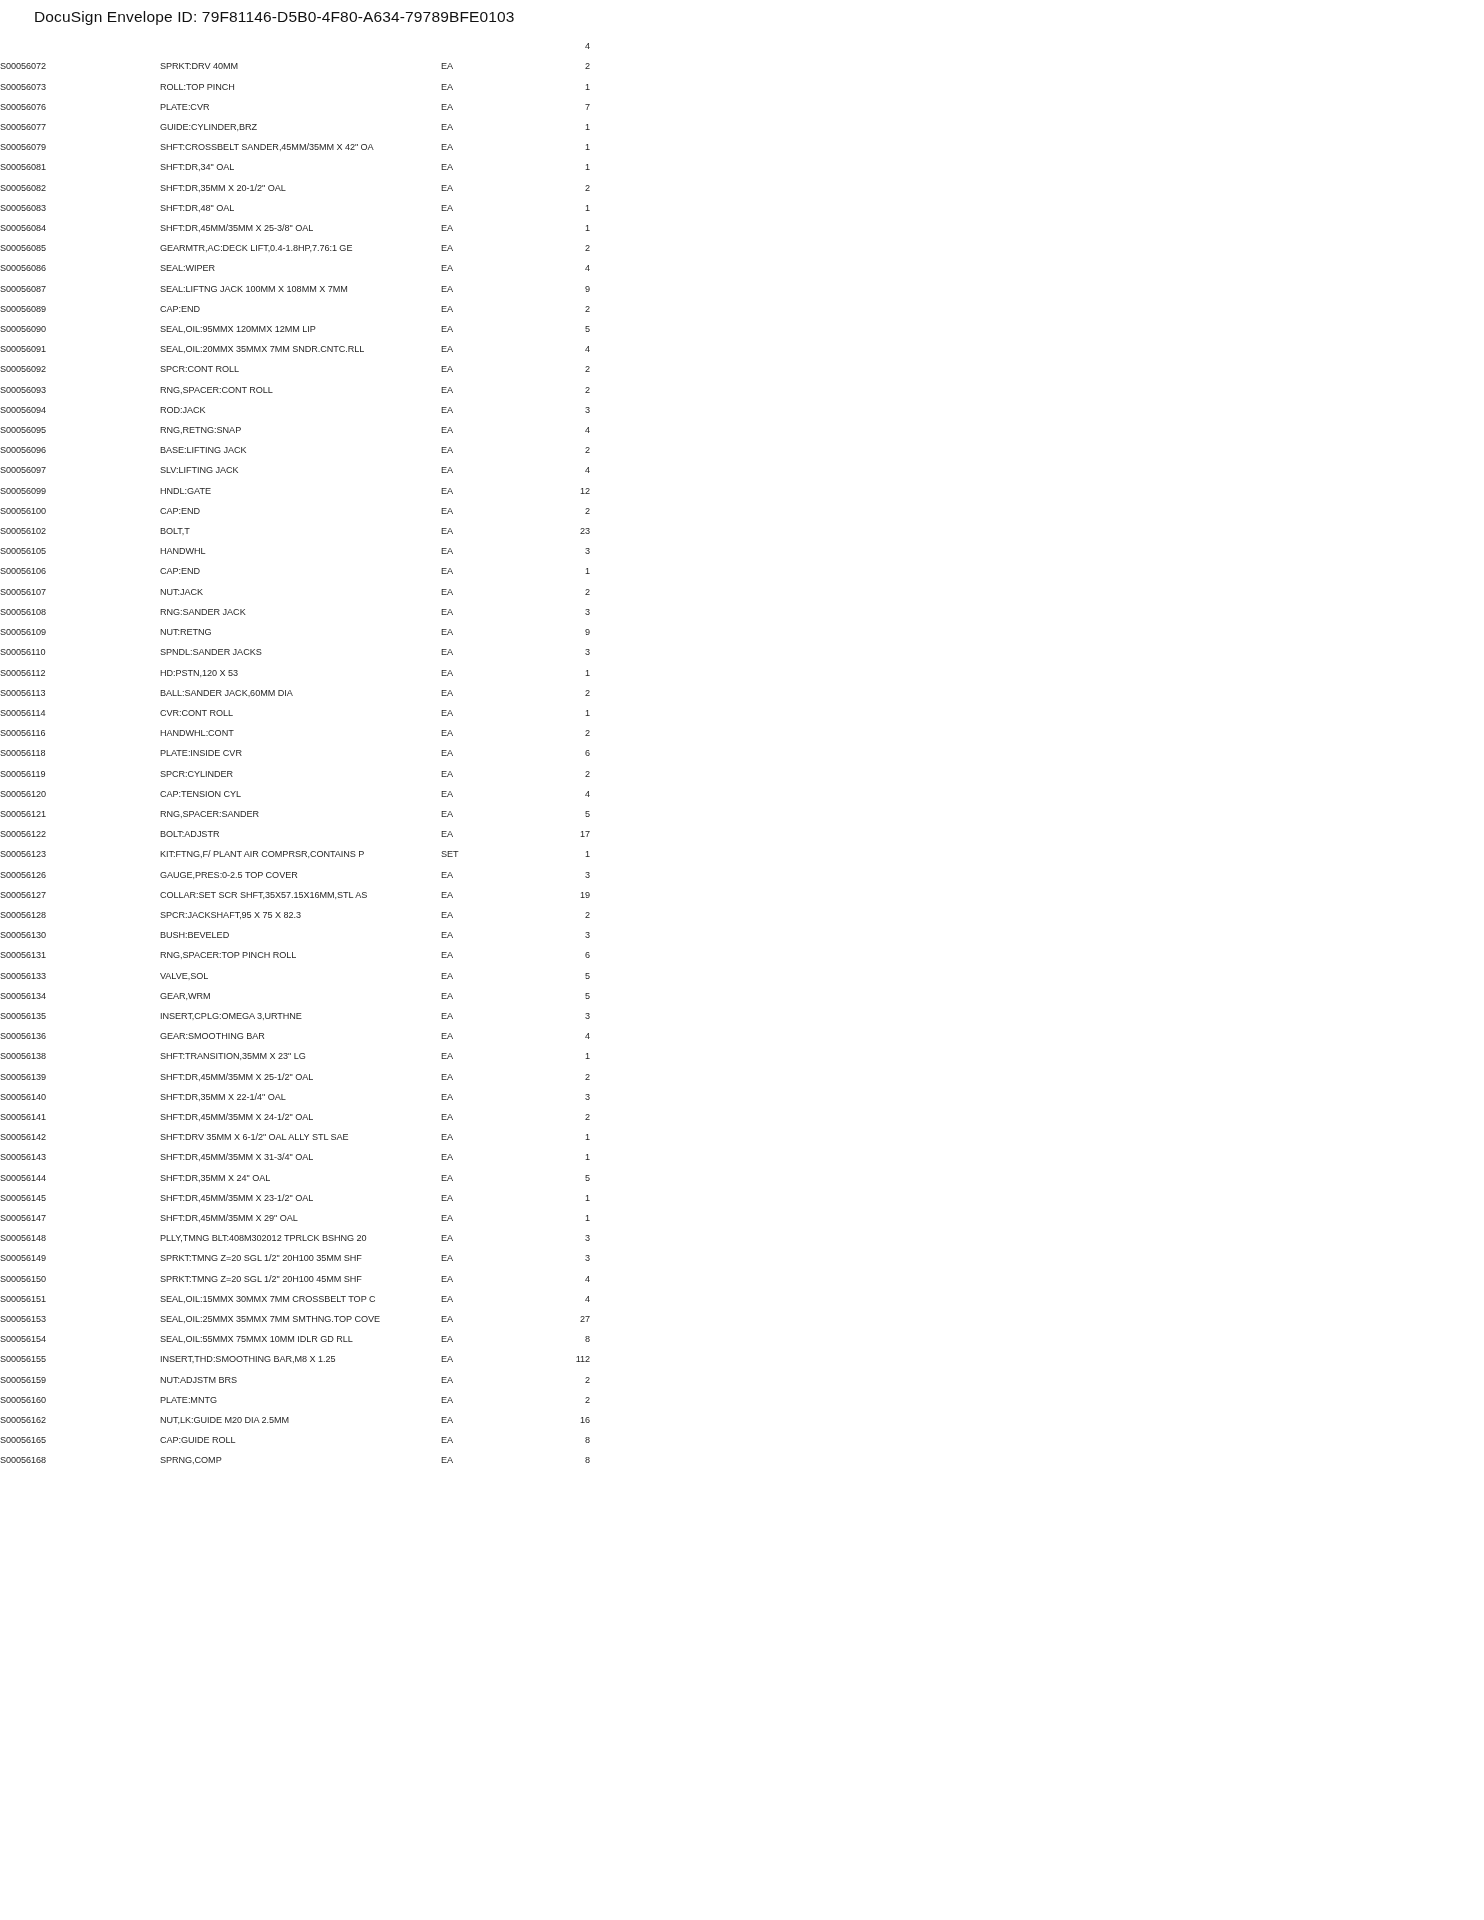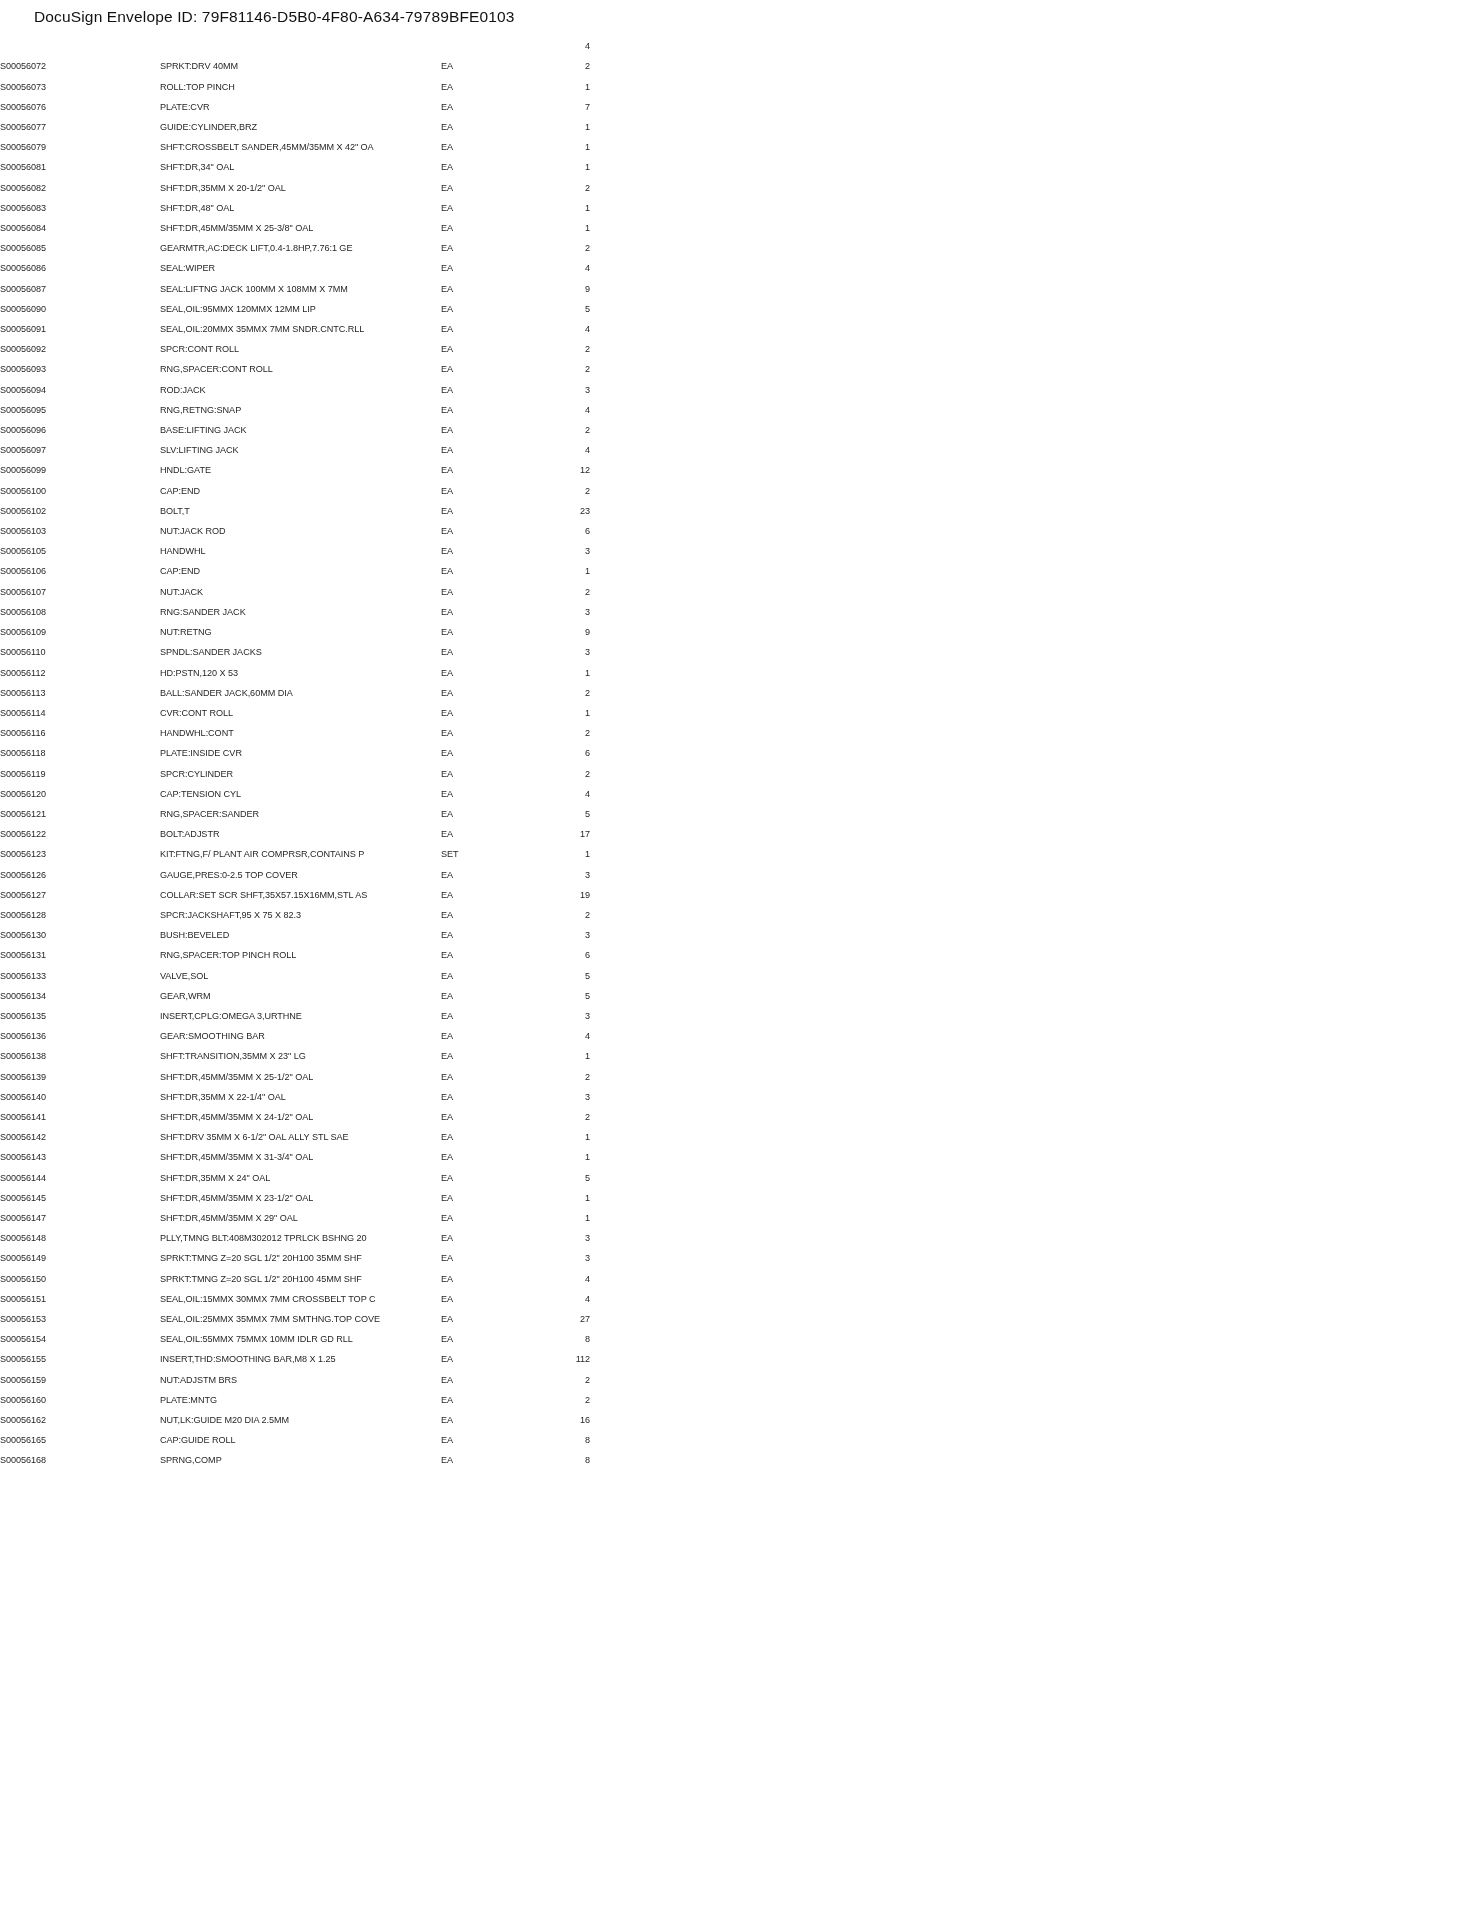--- a/index.html
+++ b/index.html
@@ -201,20 +201,27 @@
           <td></td>
         </tr>
         <tr>
           <td class="cell-item">S00056087</td>
           <td class="cell-desc">SEAL:LIFTNG JACK 100MM X 108MM X 7MM</td>
           <td class="cell-uom">EA</td>
           <td class="cell-qty">9</td>
           <td></td>
         </tr>
         <tr>
+          <td class="cell-item">S00056089</td>
+          <td class="cell-desc">CAP:END</td>
+          <td class="cell-uom">EA</td>
+          <td class="cell-qty">2</td>
+          <td></td>
+        </tr>
+        <tr>
           <td class="cell-item">S00056090</td>
           <td class="cell-desc">SEAL,OIL:95MMX 120MMX 12MM LIP</td>
           <td class="cell-uom">EA</td>
           <td class="cell-qty">5</td>
           <td></td>
         </tr>
         <tr>
           <td class="cell-item">S00056091</td>
           <td class="cell-desc">SEAL,OIL:20MMX 35MMX 7MM SNDR.CNTC.RLL</td>
           <td class="cell-uom">EA</td>
@@ -275,27 +282,20 @@
           <td class="cell-desc">CAP:END</td>
           <td class="cell-uom">EA</td>
           <td class="cell-qty">2</td>
           <td></td>
         </tr>
         <tr>
           <td class="cell-item">S00056102</td>
           <td class="cell-desc">BOLT,T</td>
           <td class="cell-uom">EA</td>
           <td class="cell-qty">23</td>
-          <td></td>
-        </tr>
-        <tr>
-          <td class="cell-item">S00056103</td>
-          <td class="cell-desc">NUT:JACK ROD</td>
-          <td class="cell-uom">EA</td>
-          <td class="cell-qty">6</td>
           <td></td>
         </tr>
         <tr>
           <td class="cell-item">S00056105</td>
           <td class="cell-desc">HANDWHL</td>
           <td class="cell-uom">EA</td>
           <td class="cell-qty">3</td>
           <td></td>
         </tr>
         <tr>

